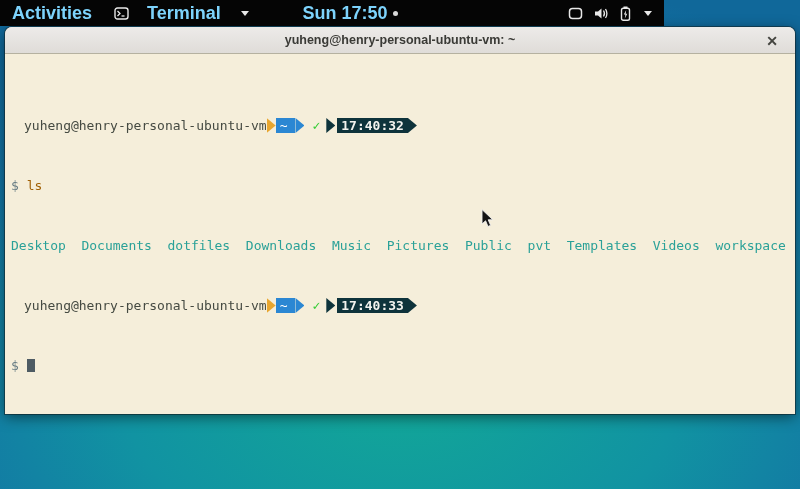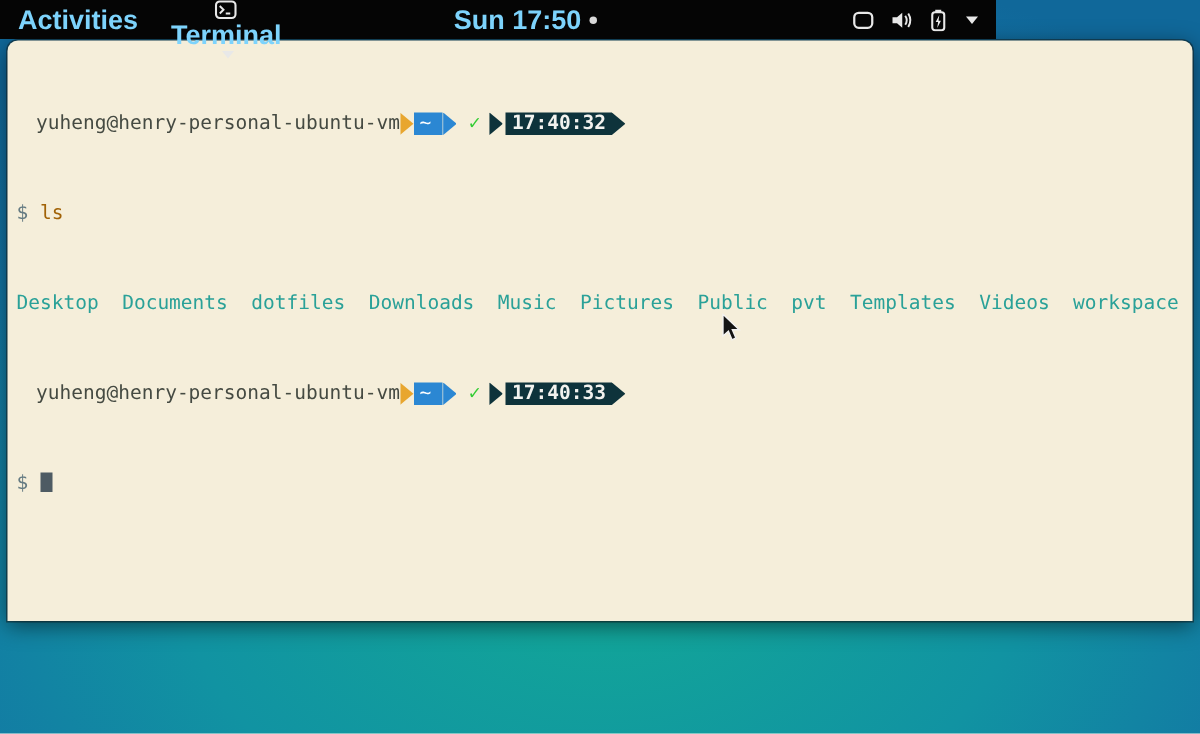--- a/index.html
+++ b/index.html
@@ -10,21 +10,21 @@
     background: radial-gradient(ellipse 620px 420px at 50% 78%, #12a897 0%, #1193a2 45%, #1374a4 80%, #10689a 100%);
   }
 
   
   .topbar {
     position:absolute; top:0; left:0; width:664px; height:26px;
     background:#050505; color:#7dd3fc; display:flex; align-items:center;
     font-size:18px; font-weight:bold; z-index:30;
   }
   .activities { padding:0 12px; height:100%; display:flex; align-items:center; cursor:pointer; }
-  .appmenu { display:flex; align-items:center; gap:0; padding:0 10px; height:100%; cursor:pointer;flex-direction:column; }
+  .appmenu { display:flex; align-items:center; gap:18px; padding:0 10px; height:100%; cursor:pointer; }
   .appmenu svg { display:block; }
   .caret { width:0; height:0; border-left:4px solid transparent; border-right:4px solid transparent; border-top:5px solid #e8e8e8; margin-left:2px; }
   .clock {
     position:absolute; left:0; right:0; top:0; height:26px;
     display:flex; align-items:center; justify-content:center; gap:5px; pointer-events:none;
   }
   .clock-inner { display:flex; align-items:center; gap:5px; pointer-events:auto; cursor:pointer;margin-left:36px; }
   .notif-dot { width:5px; height:5px; border-radius:50%; background:#d9d9d9; }
   .tray { margin-left:auto; display:flex; align-items:center; gap:11px; padding:0 12px; height:100%; cursor:pointer; }
   .tray svg { display:block; }
@@ -43,21 +43,21 @@
     font-size:12.5px; font-weight:bold; color:#3a3a36;
   }
   .close-btn {
     position:absolute; right:10px; top:0; height:27px; width:26px;
     display:flex; align-items:center; justify-content:center;
     color:#44443f; font-size:14px; font-weight:bold; cursor:pointer;
   }
 
   
   .screen {
-    height:359px; padding:3px 6px;
+    height:359px; padding:19px 6px;
     font-family:"DejaVu Sans Mono", monospace;
     font-size:13px; line-height:15px; white-space:pre;
     color:#454a42; cursor:text;
   }
   .line { height:15px; }
   .prompt-line { display:flex; align-items:stretch; }
   .p-user { padding-left:13px; color:#454a42; }
   .pl-arrow { width:9px; height:15px; clip-path:polygon(0 0, 100% 50%, 0 100%); flex:none; }
   .pl-arrow.yellow { background:#e8a62f; }
   .pl-arrow.blue   { background:#2b87d3; }
@@ -117,20 +117,24 @@
         <rect x="3.5" y="0.5" width="4" height="1.6" fill="#e8e8e8"></rect>
         <rect x="1.5" y="2.2" width="8" height="12" rx="1.8" fill="none" stroke="#e8e8e8" stroke-width="1.4"></rect>
         <polygon points="6.2,4 3.8,8.6 5.4,8.6 4.8,12.6 7.3,7.8 5.7,7.8" fill="#e8e8e8"></polygon>
       </svg>
     </span>
     <span class="caret"></span>
   </div>
 </div>
 
 <div class="window">
+  <div class="titlebar">
+    <span>yuheng@henry-personal-ubuntu-vm: ~</span>
+    <span class="close-btn">✕</span>
+  </div>
 
   <div class="screen">
 
     <div class="line prompt-line">
       <span class="p-user">yuheng@henry-personal-ubuntu-vm</span>
       <span class="pl-arrow yellow"></span>
       <span class="pl-seg blue">~</span>
       <span class="pl-arrow blue"></span>
       <span class="p-check">✓</span>
       <span class="pl-arrow dark"></span>

